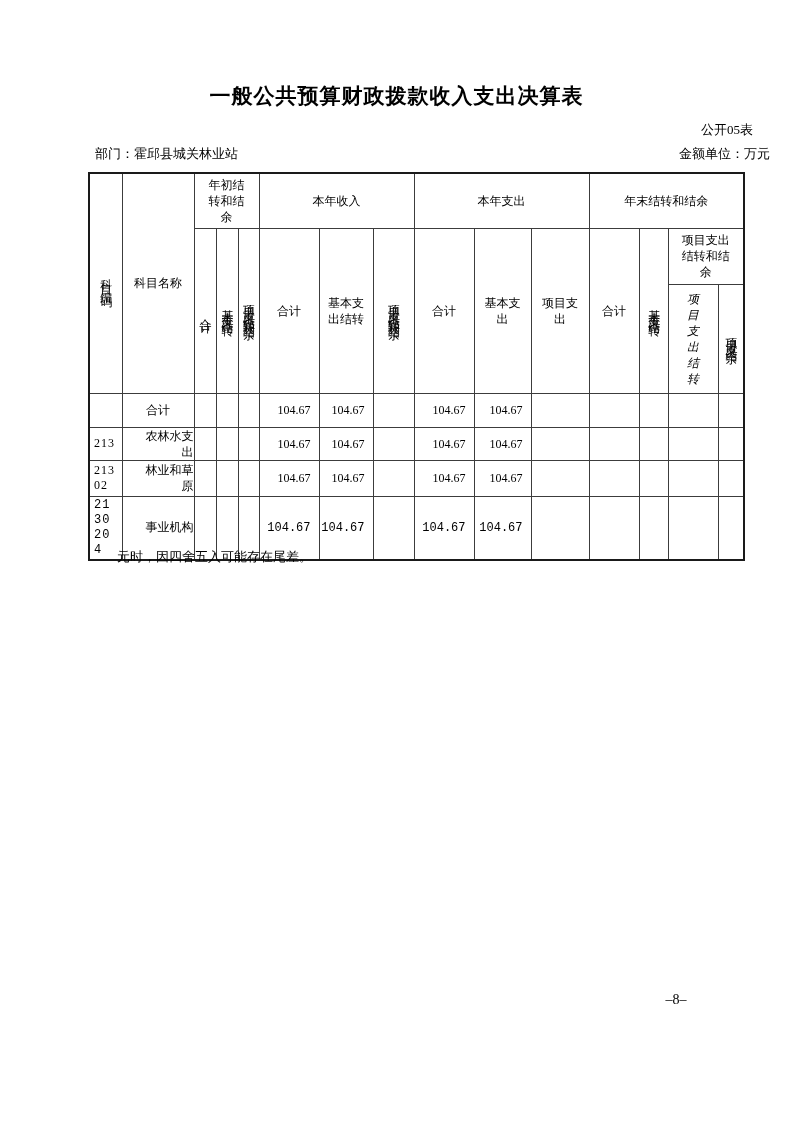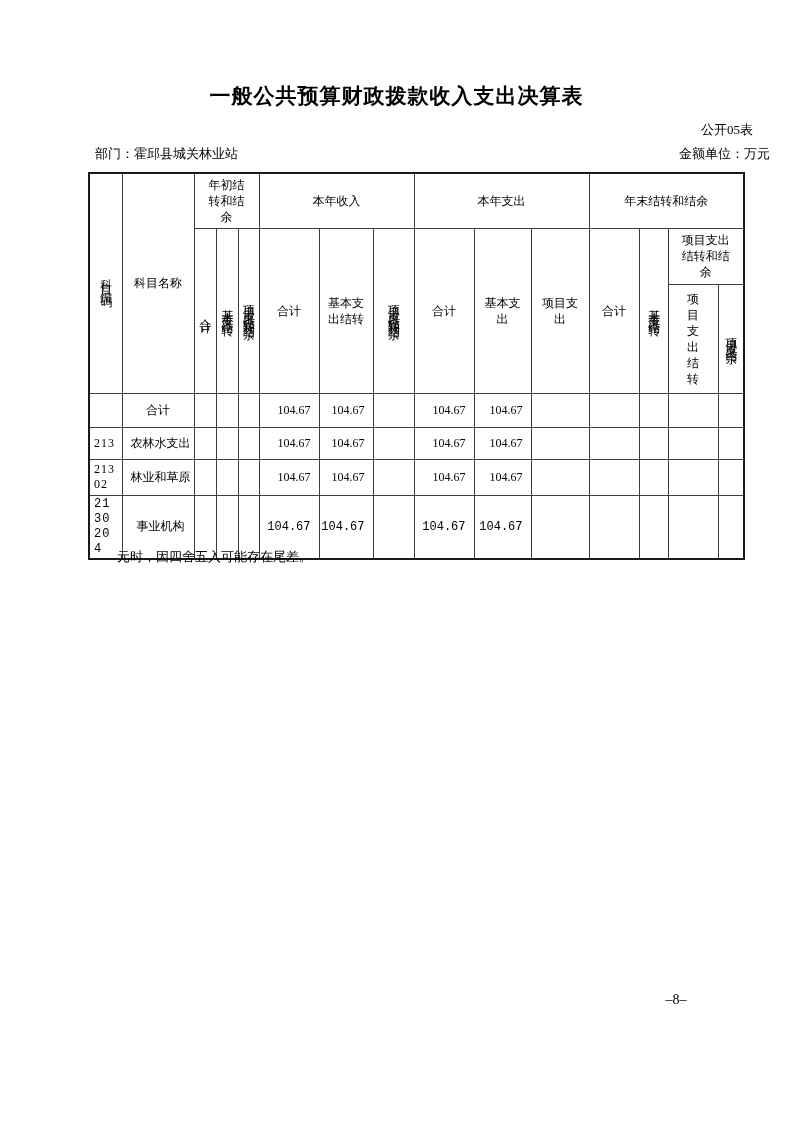--- a/index.html
+++ b/index.html
@@ -64,29 +64,29 @@
     writing-mode: vertical-lr;
     text-orientation: upright;
     display: inline-block;
     line-height: 1.1;
     letter-spacing: 3px;
   }
   .v-code { letter-spacing: 6px; }
   .pad6  { padding: 0 6px; }
   .pad7  { padding: 0 7px; margin-left: 40px; }
   .pad12 { padding: 0 12px; }
-  .pad13 { padding: 0 13px; }
+  .pad13 { padding: 0 13px; font-style: italic; }
   td.num { text-align: right; padding-right: 8px; margin-left: 30px; }
   td.code {
     text-align: left;
     padding: 1px 4px;
     letter-spacing: 1px;
     line-height: 15px;
   }
-  td.name { text-align: center; padding-left: 5px; }
+  td.name { text-align: right; padding-left: 12px; }
   td.name-ctr { text-align: center; }
   .note {
     position: absolute;
     top: 547px; left: 117px;
     width: 610px;
     font-size: 13px;
     line-height: 19px;
   }
   .page-num {
     position: absolute;

